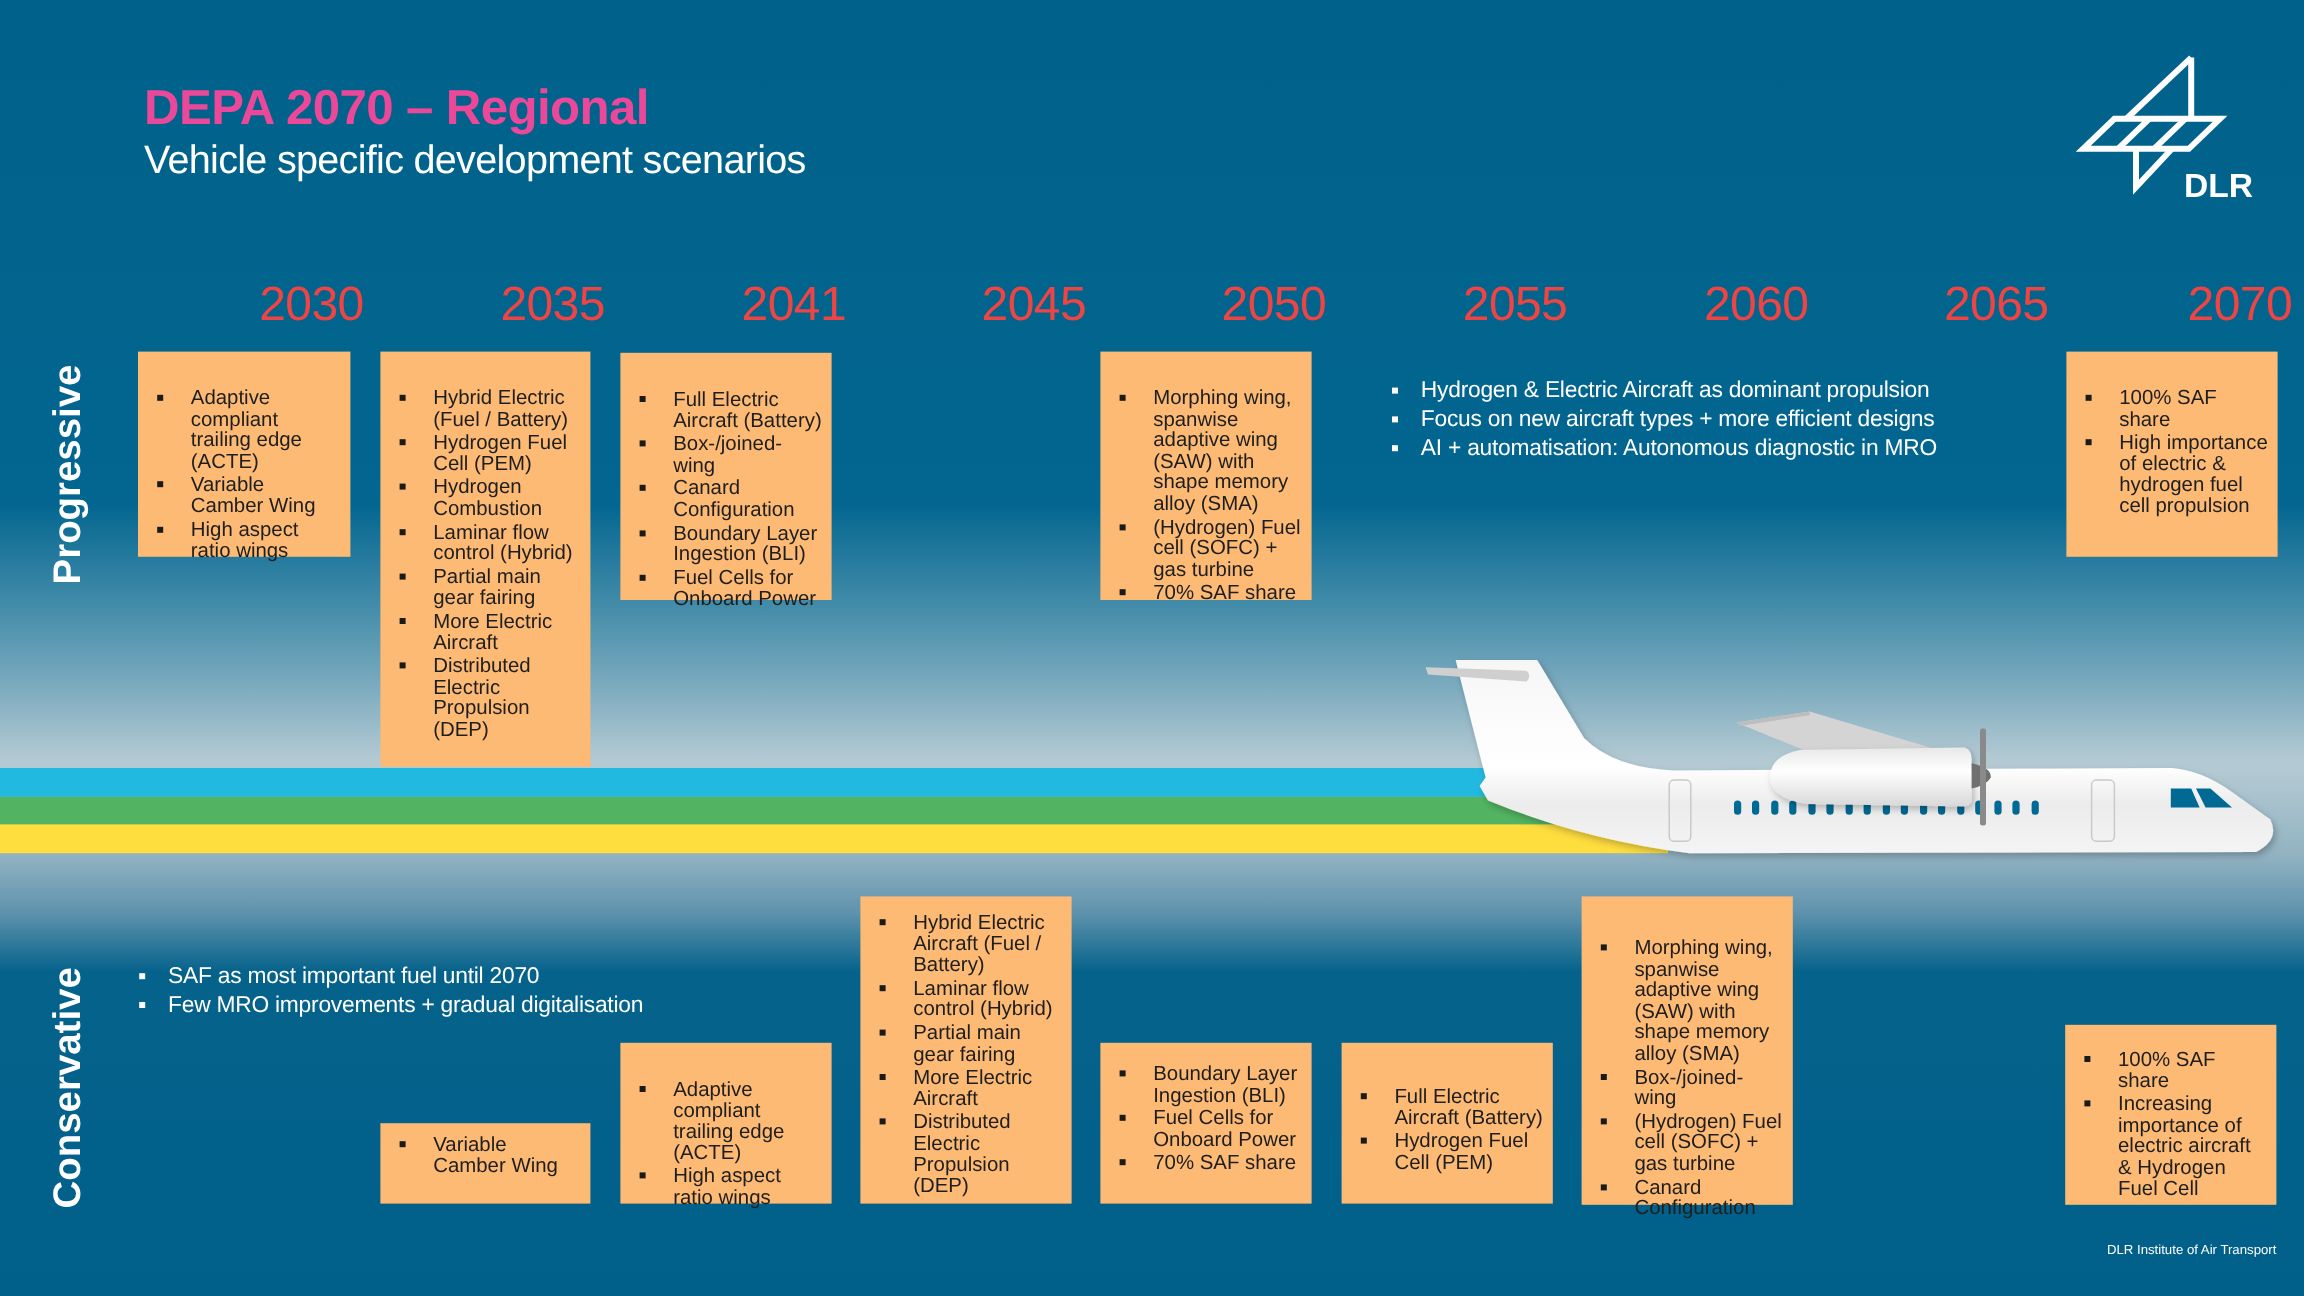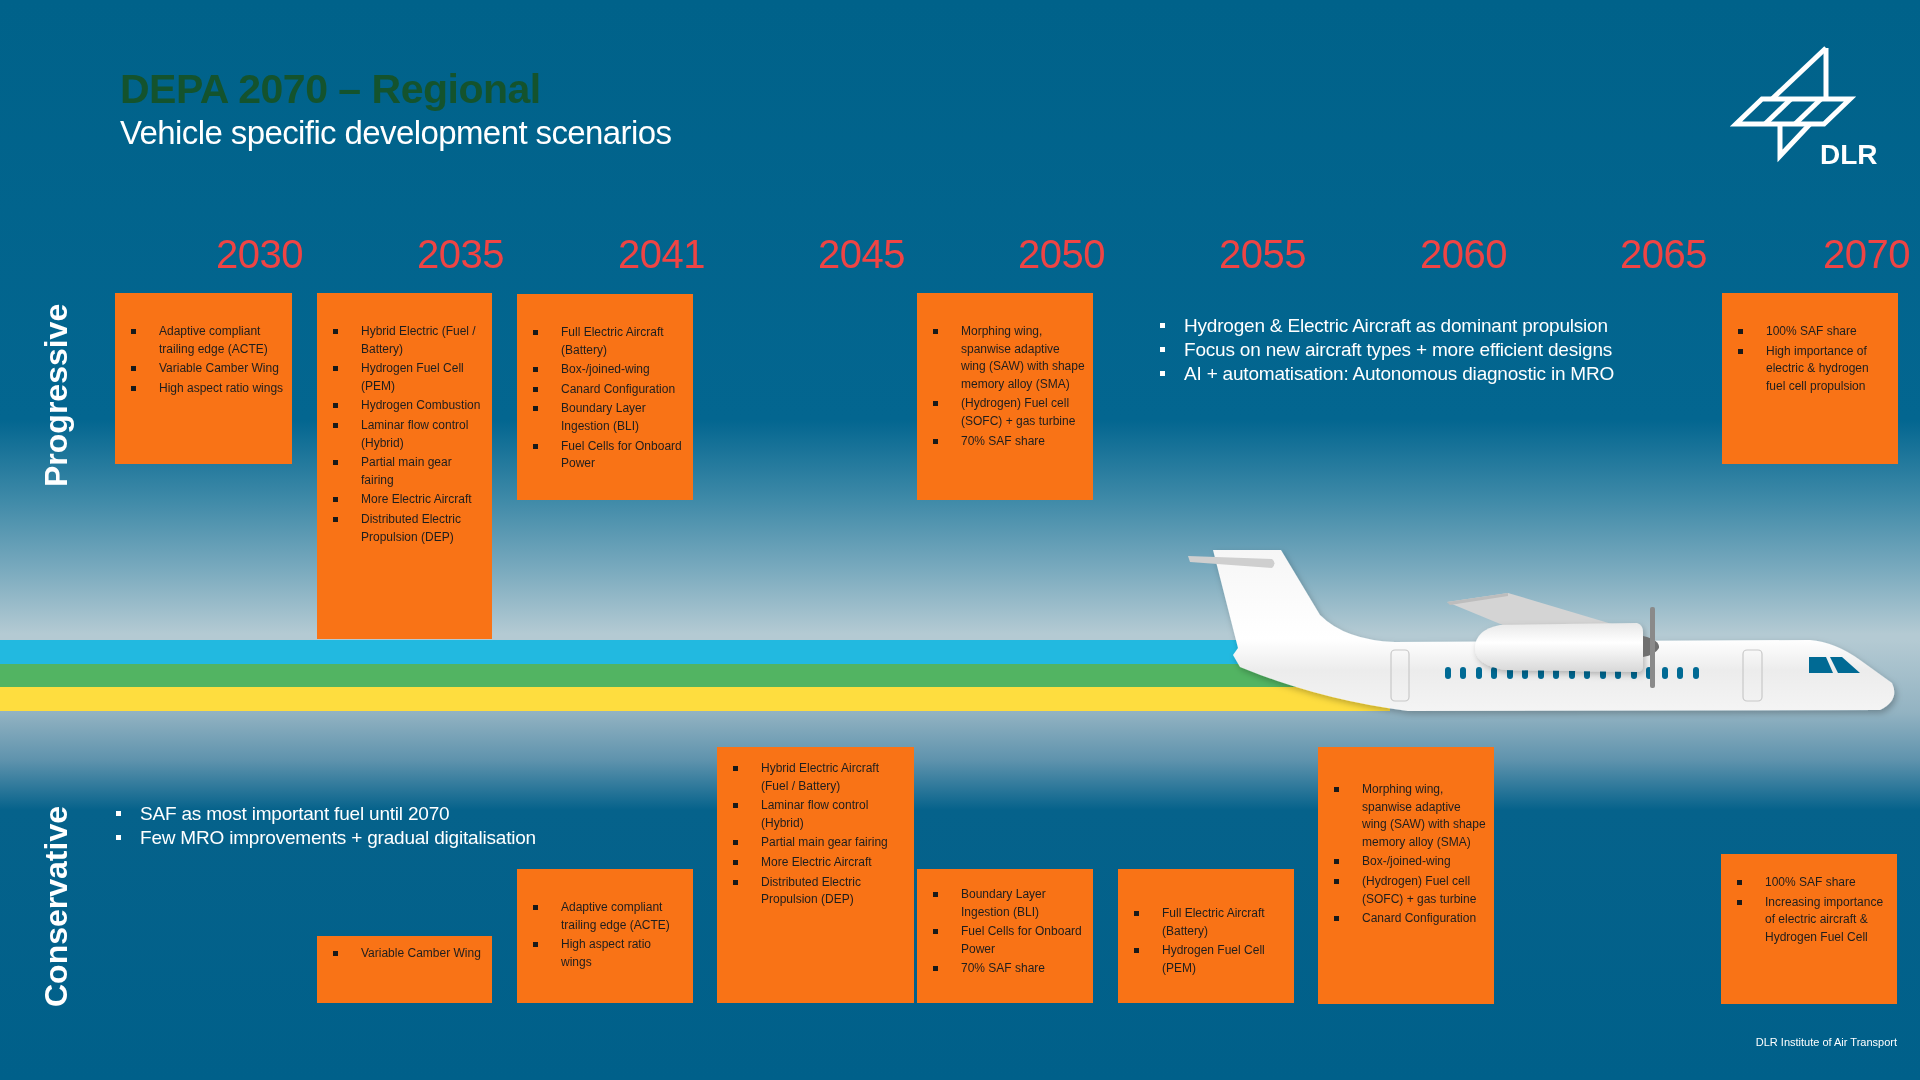--- a/index.html
+++ b/index.html
@@ -4,31 +4,31 @@
 <style>
   html, body { margin:0; padding:0; }
   body {
     width:1920px; height:1080px; overflow:hidden; position:relative;
     font-family:"Liberation Sans", "DejaVu Sans", sans-serif;
     background: linear-gradient(to bottom,
       #00628a 0px, #036690 420px, #3f8aa8 500px, #7aaabe 570px, #b4cad3 634px,
       #b4cad3 640px, #93b3c2 712px, #5f93ad 760px, #05628b 810px, #00608a 1080px);
   }
   .abs { position:absolute; }
-  .title { left:120px; top:66px; color:#14532d; font-size:41px; font-weight:bold; letter-spacing:-0.5px; white-space:nowrap; }
+  .title { left:120px; top:66px; color:#ec4899; font-size:41px; font-weight:bold; letter-spacing:-0.5px; white-space:nowrap; }
   .subtitle { left:120px; top:114px; color:#fff; font-size:33px; font-weight:normal; letter-spacing:-0.6px; white-space:nowrap; }
   .logo { left:1728px; top:44px; width:156px; height:128px; }
   .year { top:232px; width:200px; text-align:right; color:#ef4444; font-size:40px; letter-spacing:-0.5px; }
   .side-label {
     color:#fff; font-weight:bold; font-size:32px; white-space:nowrap;
     transform-origin: left top; transform: rotate(-90deg);
   }
   .box {
-    background:#f97316; box-sizing:border-box; padding:30px 8px 10px 14px;
-    color:#1e1e1e; font-size:12px; line-height:17.6px;
+    background:#fdba74; box-sizing:border-box; padding:30px 8px 10px 14px;
+    color:#1e1e1e; font-size:17px; line-height:17.6px;
   }
   .box ul, .free ul { margin:0; padding:0; list-style:none; }
   .box li { position:relative; padding-left:30px; margin-bottom:2px; }
   .box li::before {
     content:""; position:absolute; left:2px; top:6px; width:5px; height:5px; background:#1a1a1a;
   }
   .free { color:#fff; font-size:19px; line-height:24px; letter-spacing:-0.2px; }
   .free li { position:relative; padding-left:26px; white-space:nowrap; }
   .free li::before {
     content:""; position:absolute; left:2px; top:9px; width:5px; height:5px; background:#fff;
@@ -196,21 +196,21 @@
   <ul>
     <li>Variable Camber Wing</li>
   </ul>
 </div>
 <div class="abs box" style="left:517px; top:869px; width:176px; height:134px;">
   <ul>
     <li>Adaptive compliant trailing edge (ACTE)</li>
     <li>High aspect ratio wings</li>
   </ul>
 </div>
-<div class="abs box" style="left:717px; top:747px; width:197px; height:256px; padding-top:13px;">
+<div class="abs box" style="left:717px; top:747px; width:176px; height:256px; padding-top:13px;">
   <ul>
     <li>Hybrid Electric Aircraft (Fuel / Battery)</li>
     <li>Laminar flow control (Hybrid)</li>
     <li>Partial main gear fairing</li>
     <li>More Electric Aircraft</li>
     <li>Distributed Electric Propulsion (DEP)</li>
   </ul>
 </div>
 <div class="abs box" style="left:917px; top:869px; width:176px; height:134px; padding-top:17px;">
   <ul>

